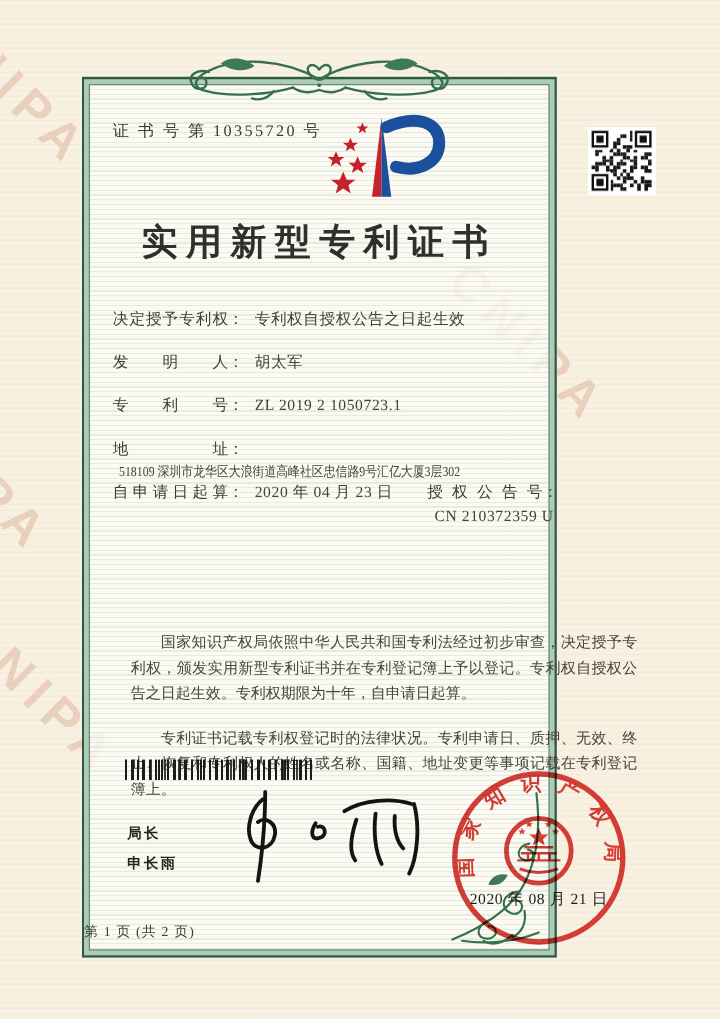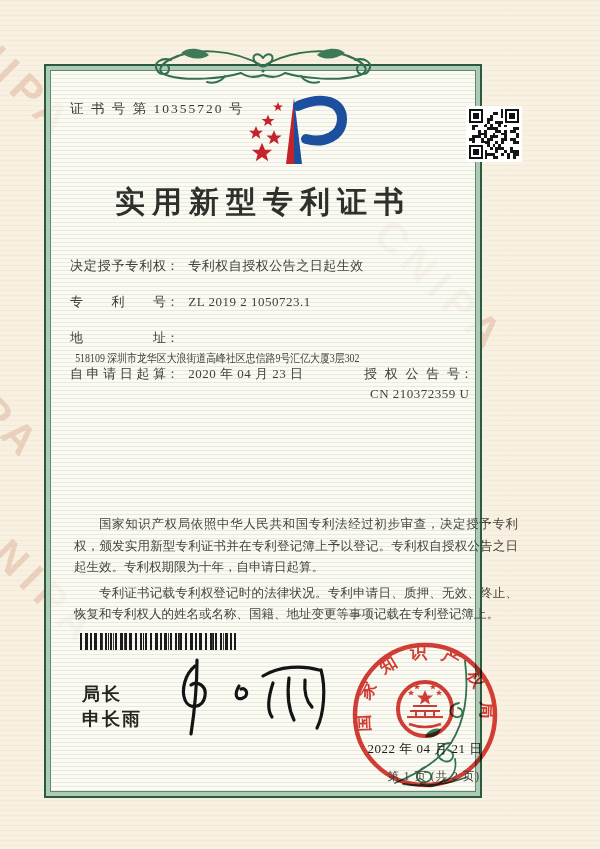--- a/index.html
+++ b/index.html
@@ -15,21 +15,21 @@
     font-weight:700;font-size:42px;letter-spacing:8px;
     color:rgba(205,142,116,.32);
     transform:rotate(45deg);transform-origin:left top;white-space:nowrap;
   }
   .wm1{left:-34px;top:-4px;}
   .wm2{left:398px;top:210px;}
   .wm3{left:-66px;top:318px;}
   .wm4{left:-10px;top:503px;}
 
   .panel{
-    position:absolute;left:44px;top:64px;width:438px;height:734px;z-index:2;
+    position:absolute;left:68px;top:64px;width:396px;height:734px;z-index:2;
     border:2px solid #2b5a41;box-sizing:border-box;
     box-shadow:inset 0 0 0 4px rgba(178,207,185,.95), inset 0 0 0 5px #5d8a6e;
     background-color:rgba(252,253,247,.78);
     background-image:repeating-linear-gradient(180deg, rgba(120,170,135,.18) 0 1px, rgba(0,0,0,0) 1px 4px);
   }
   .ornament-top{position:absolute;left:50%;top:-23px;transform:translateX(-50%);}
   .corner-flourish{position:absolute;right:7px;bottom:7px;}
 
   .cert-number{position:absolute;left:24px;top:34px;font-size:13.5px;letter-spacing:2px;color:#3a3a33;}
   .logo{position:absolute;left:188px;top:26px;width:124px;height:84px;}
@@ -43,43 +43,43 @@
 
   .title{position:absolute;left:0;top:116px;width:100%;text-align:center;
     font-size:30px;font-weight:700;letter-spacing:7px;color:#2f2f2c;margin:0;}
 
   .fields{position:absolute;left:24px;top:190px;width:462px;font-size:13px;color:#42423a;}
   .frow{position:relative;height:36px;line-height:20px;}
   .flabel{display:inline-block;width:96px;text-align:justify;text-align-last:justify;vertical-align:top;color:#3c3c35;}
   .colon{display:inline-block;vertical-align:top;}
   .fvalue{display:inline-block;vertical-align:top;letter-spacing:.5px;padding-left:6px;color:#42423a;}
   .fvalue.addr{font-size:11.5px;letter-spacing:0;white-space:nowrap;transform:scaleX(.86);transform-origin:0 60%;width:420px;}
-  .pair2{position:absolute;left:262px;top:0;margin-left:32px;}
+  .pair2{position:absolute;left:262px;top:0;}
 
   .paras{position:absolute;left:24px;top:444px;width:452px;font-size:12.5px;line-height:1.72;
     color:#45453d;text-align:justify;}
-  .paras p{margin:4px;text-indent:2em;}
+  .paras p{margin:15px;text-indent:2em;}
 
   .barcode{position:absolute;left:34px;top:567px;width:156px;height:17px;
     background-image:
       repeating-linear-gradient(90deg,#1b1b1b 0 2px, rgba(0,0,0,0) 2px 5px),
       repeating-linear-gradient(90deg,#1b1b1b 0 1px, rgba(0,0,0,0) 1px 7px),
       repeating-linear-gradient(90deg, rgba(27,27,27,.85) 0 1px, rgba(0,0,0,0) 1px 11px);
   }
 
   .director{position:absolute;left:36px;top:616px;font-family:"Liberation Sans","DejaVu Sans",sans-serif;
-    font-weight:700;font-size:18px;line-height:25px;color:#26261f;letter-spacing:2px;}
+    font-weight:700;font-size:12px;line-height:25px;color:#26261f;letter-spacing:2px;}
   .signature{position:absolute;left:105px;top:590px;}
 
   .seal{position:absolute;left:303px;top:573px;width:152px;height:152px;}
   .seal svg{mix-blend-mode:multiply;}
   .seal-date{position:absolute;left:2px;top:101px;width:148px;text-align:center;
     font-size:13px;color:#1d1d1b;letter-spacing:.5px;white-space:nowrap;}
 
-  .page-info{position:absolute;left:0;bottom:12px;width:100%;text-align:right;
+  .page-info{position:absolute;left:0;bottom:12px;width:100%;text-align:left;
     font-size:11.5px;color:#3c3c35;letter-spacing:1px;}
   .foot-note{position:absolute;left:0;top:856px;width:100%;z-index:2;
     font-size:12.5px;color:#46463f;letter-spacing:3px;padding-left:17px;}
 
   .star-red{fill:#c5232b;}
 </style>
 </head>
 <body>
 
 <span class="wm wm1">CNIPA</span>
@@ -431,20 +431,24 @@
     <div class="fp tr"></div>
     <div class="fp bl"></div>
   </div>
 
   <h1 class="title">实用新型专利证书</h1>
 
   <div class="fields">
     <div class="frow">
       <span class="flabel">决定授予专利权</span><span class="colon">：</span>
       <span class="fvalue">专利权自授权公告之日起生效</span>
+    </div>
+    <div class="frow">
+      <span class="flabel">发明人</span><span class="colon">：</span>
+      <span class="fvalue">胡太军</span>
     </div>
     <div class="frow">
       <span class="flabel">专利号</span><span class="colon">：</span>
       <span class="fvalue">ZL 2019 2 1050723.1</span>
     </div>
     <div class="frow">
       <span class="flabel">地址</span><span class="colon">：</span>
       <span class="fvalue addr">518109 深圳市龙华区大浪街道高峰社区忠信路9号汇亿大厦3层302</span>
     </div>
     <div class="frow">
@@ -500,19 +504,19 @@
           <use href="#star5b" transform="translate(-8,-22) scale(0.45)" stroke="none"></use>
           <use href="#star5b" transform="translate(8,-22) scale(0.45)" stroke="none"></use>
           <use href="#star5b" transform="translate(14,-16) scale(0.45)" stroke="none"></use>
           <g fill="none" stroke-width="2">
             <path d="M-15,2 H15 M-12,-3 H12 M-18,8 H18 M-9,2 V8 M0,2 V8 M9,2 V8"></path>
             <path d="M-16,15 Q0,21 16,15" stroke-width="2.5"></path>
           </g>
         </g>
       </g>
     </svg>
-    <div class="seal-date">2022 年 04 月 21 日</div>
+    <div class="seal-date">2020 年 08 月 21 日</div>
   </div>
 
   <div class="page-info">第 1 页 (共 2 页)</div>
 </div>
 
 <div class="foot-note">其他事项参见续页</div>
 
 </body></html>

